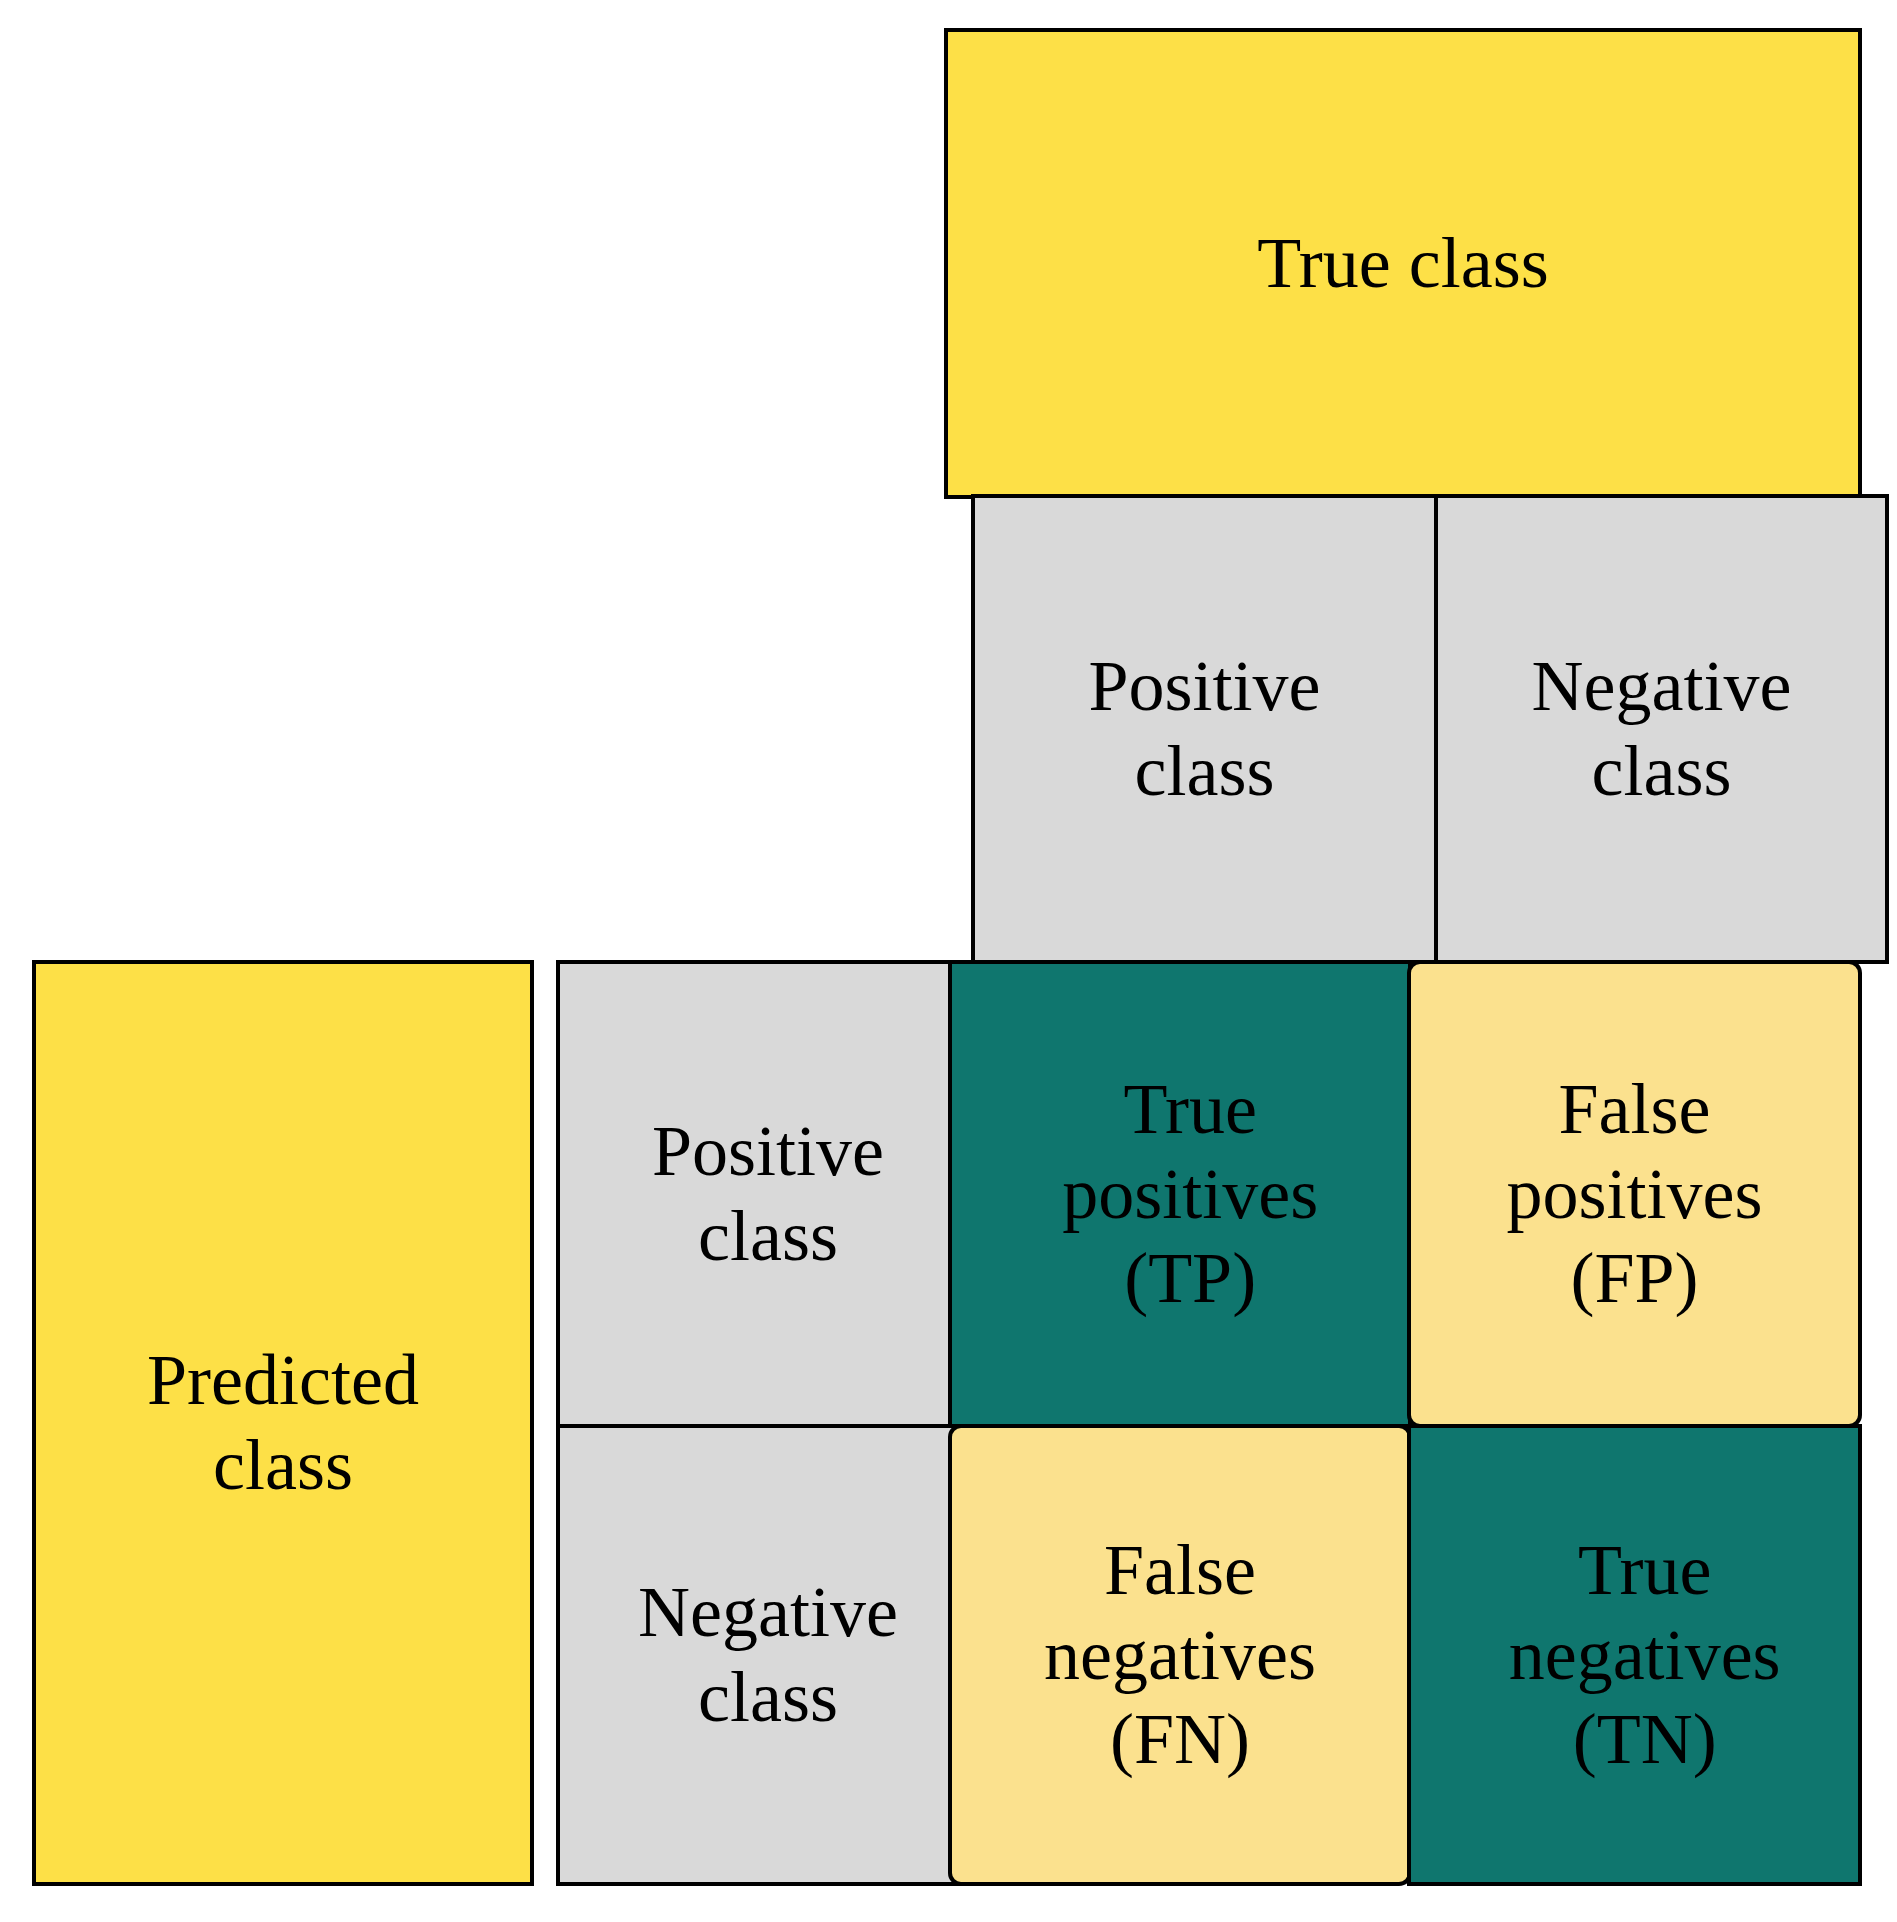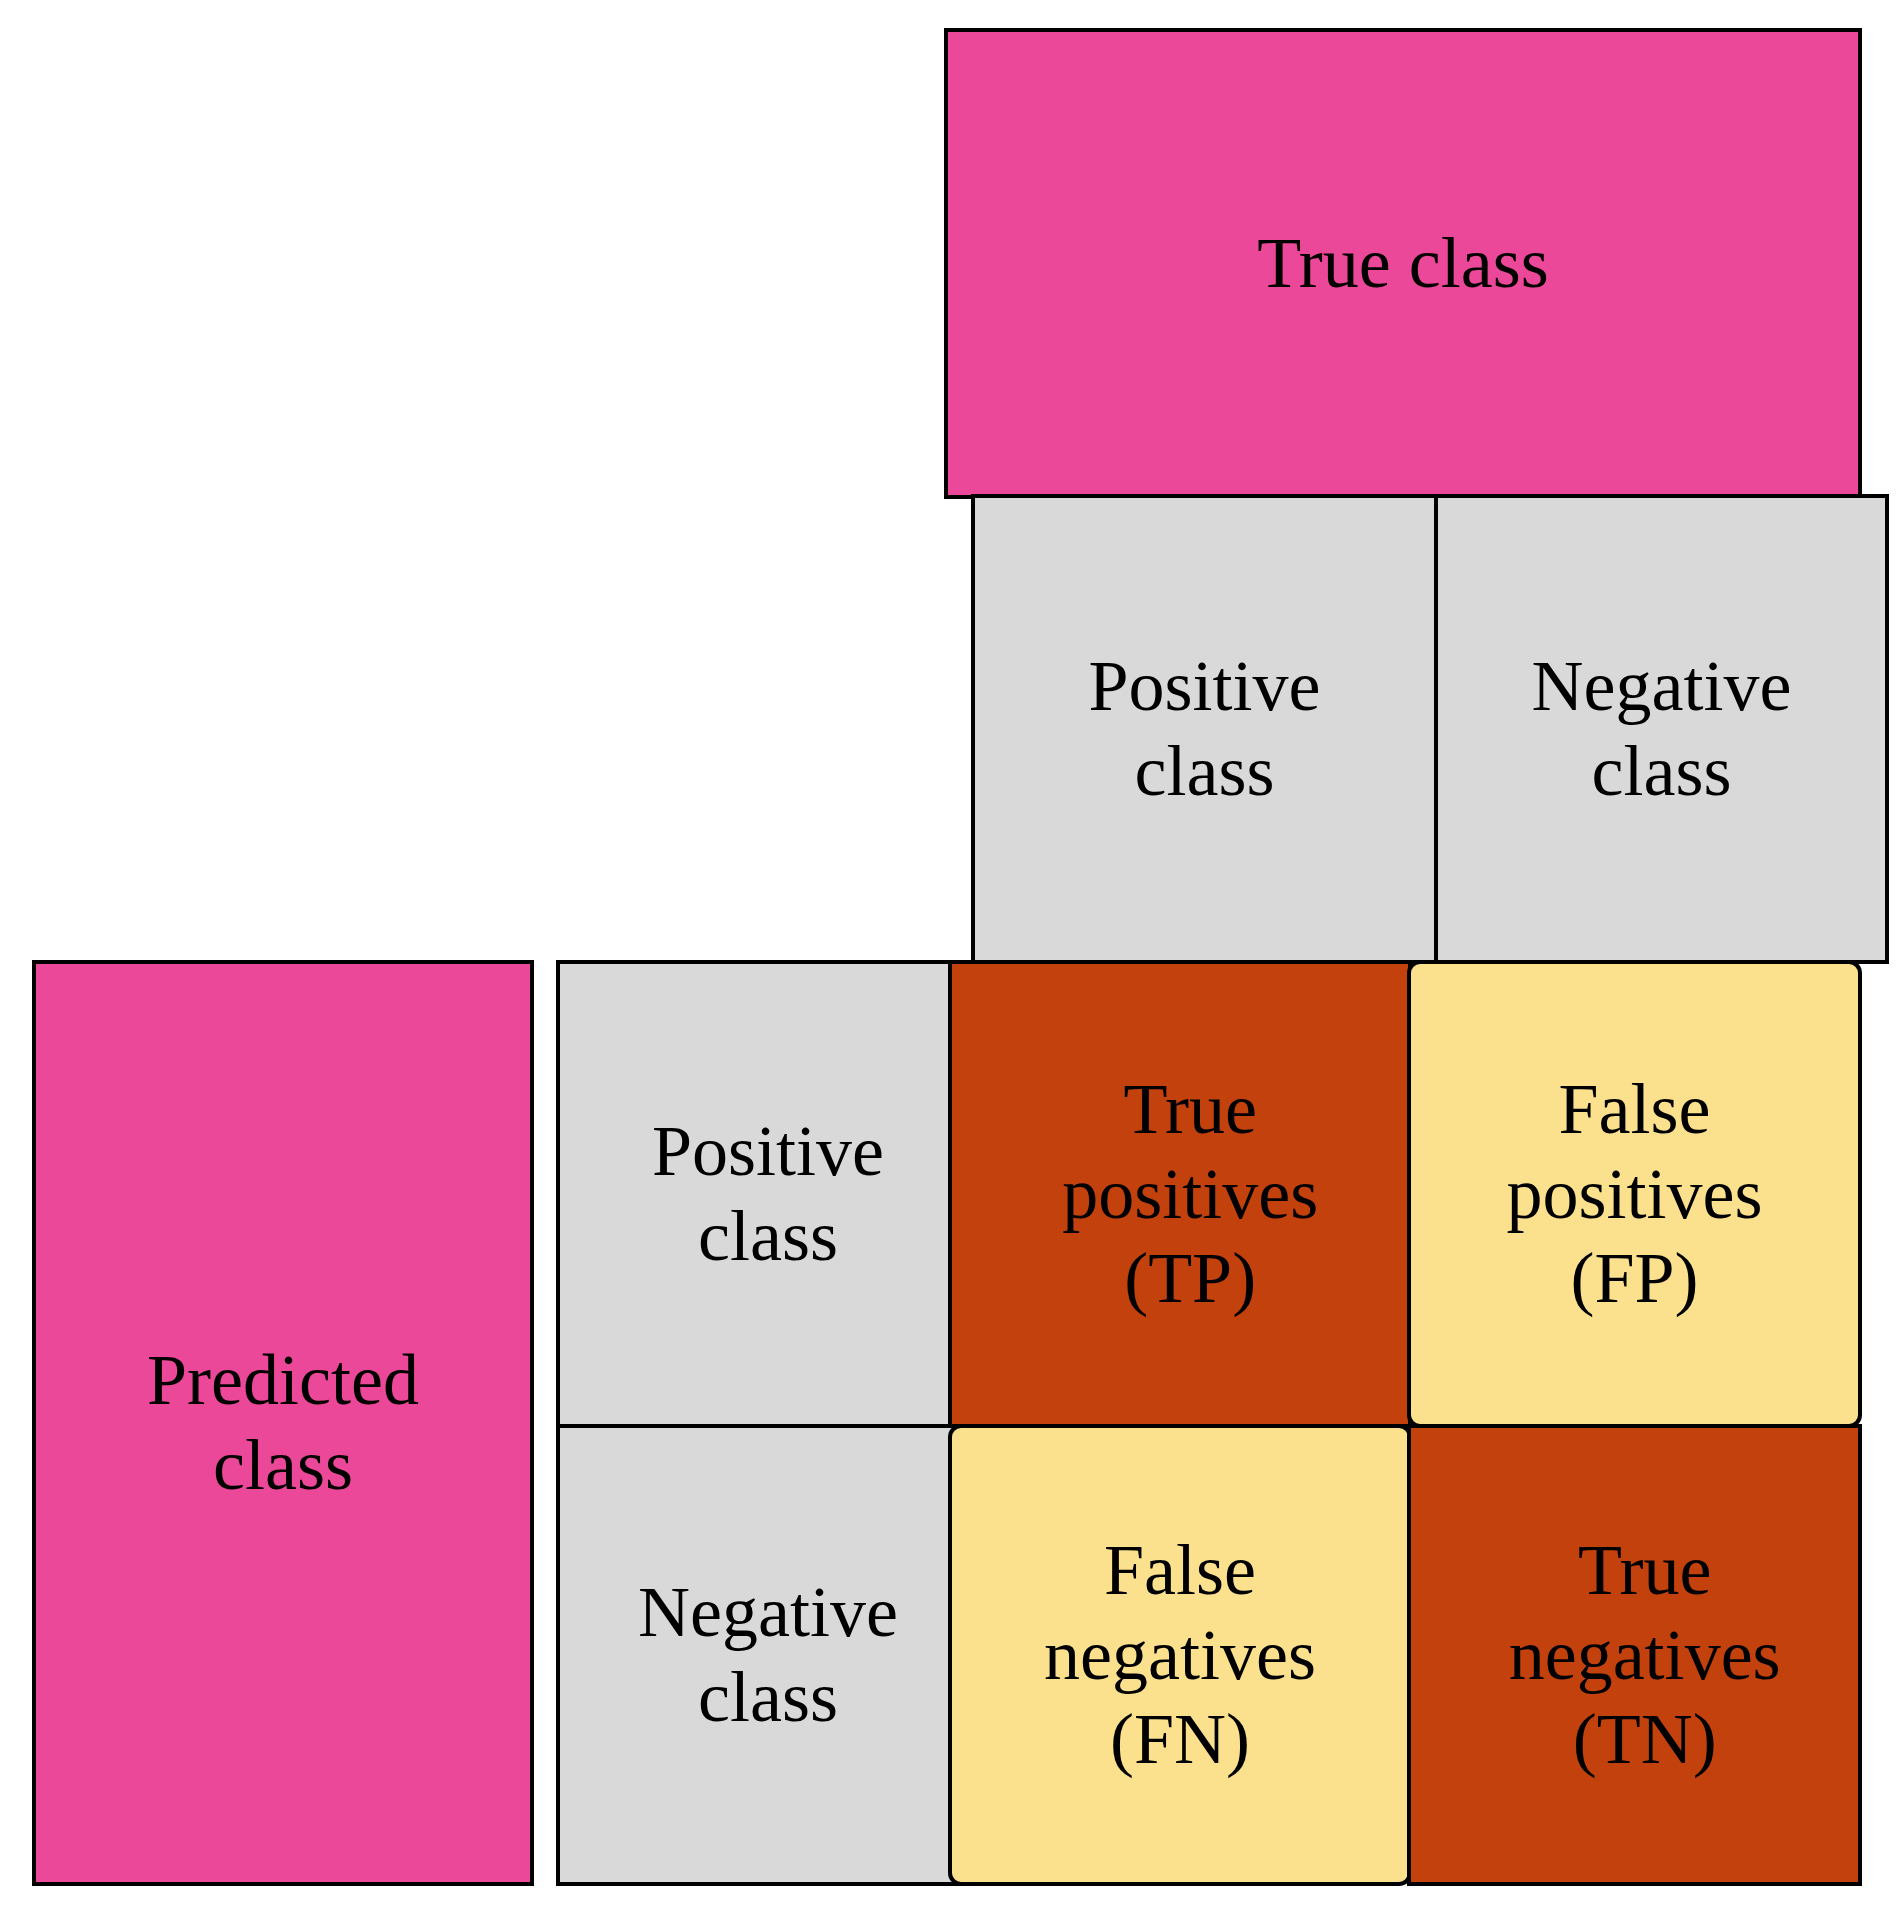--- a/index.html
+++ b/index.html
@@ -31,31 +31,31 @@
     justify-content: center;
     text-align: center;
     line-height: 1.18;
     font-size: 72px;
     white-space: pre-line;
     padding: 3.7px;
   }
 
   
   .axis-title {
-    background: #ec4899;
+    background: #fde047;
     font-family: Liberation Serif, serif;
   }
   
   .class-header {
     background: #D9D9D9;
     margin-left: 27px;
   }
   
   .outcome-tp, .outcome-tn {
-    background: #c2410c;
+    background: #0f766e;
     padding-left: 24px;
   }
   .outcome-fp, .outcome-fn {
     background: #FBE18E;
     border-radius: 13px;
   }
 
   
   #true-class-title   { left: 944px; top:   28px; width: 918px; height: 471px; }
 

